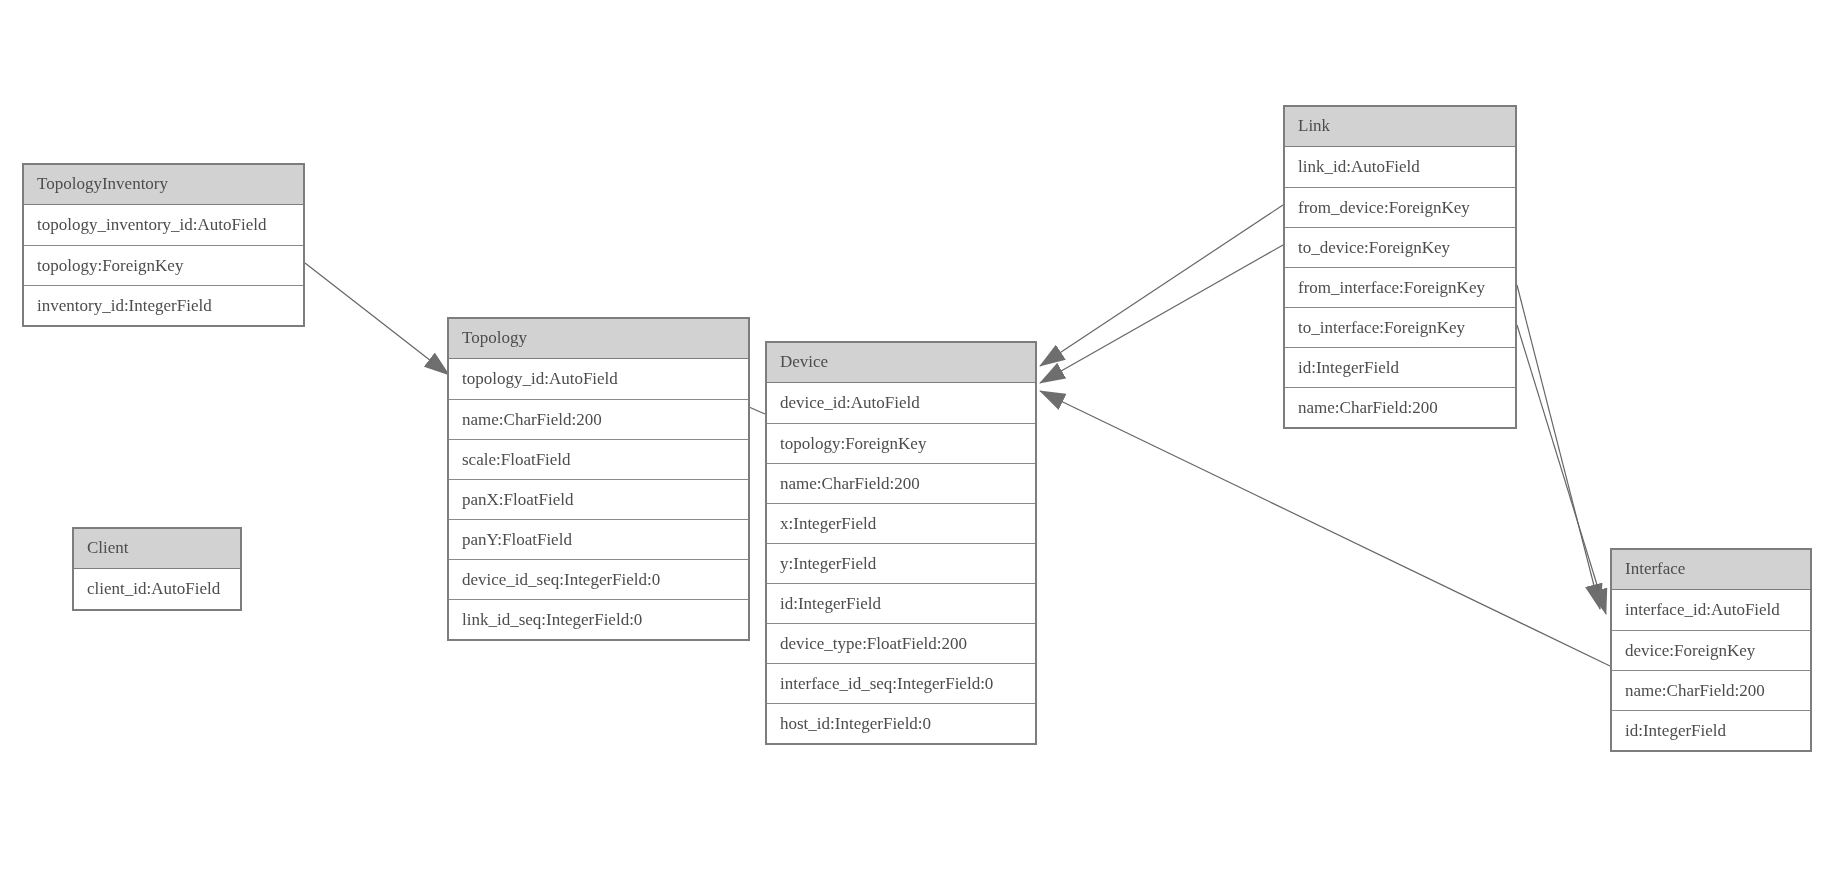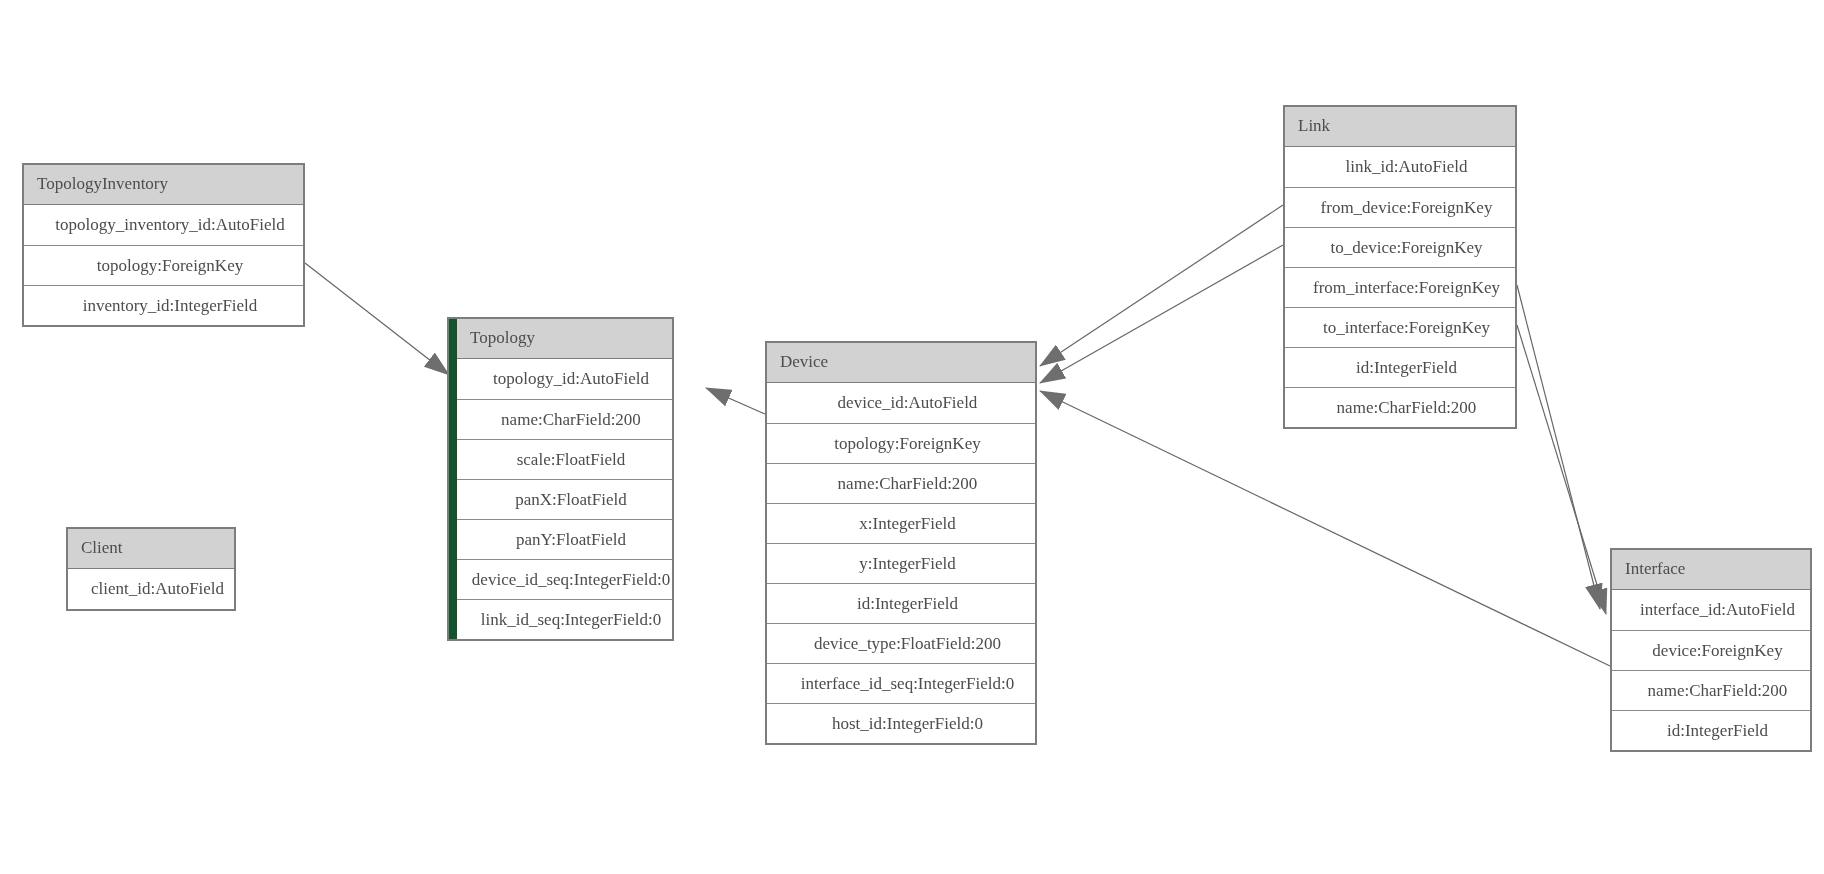--- a/index.html
+++ b/index.html
@@ -16,21 +16,21 @@
   #edge-layer {
     position: absolute;
     left: 0; top: 0;
     width: 1824px; height: 874px;
     z-index: 1;
   }
   .entity-table {
     position: absolute;
     z-index: 2;
     box-sizing: border-box;
-    background: #14532d;
+    background: #701a75;
     border: 2px solid #7d7d7d;
     color: #4d4d4d;
     font-size: 17px;
   }
   .entity-header {
     box-sizing: border-box;
     height: 40px;
     line-height: 38px;
     padding-left: 13px;
     background: #d2d2d2;
@@ -39,21 +39,20 @@
     overflow: hidden;
   }
   .entity-row {
     box-sizing: border-box;
     height: 40px;
     line-height: 39px;
     padding-left: 13px;
     background: #ffffff;
     white-space: nowrap;
     overflow: hidden;
-    text-align: center;
   }
   .entity-row + .entity-row {
     border-top: 1px solid #8a8a8a;
   }
 </style>
 </head>
 <body>
 
 <div id="canvas">
   <svg id="edge-layer" viewBox="0 0 1824 874" xmlns="http://www.w3.org/2000/svg">
@@ -75,34 +74,34 @@
   <div id="tables">
   <div class="entity-table" style="left: 22px; top: 163px; width: 283px;">
     <div class="entity-header">TopologyInventory</div>
     <div class="entity-rows">
           <div class="entity-row">topology_inventory_id:AutoField</div>
           <div class="entity-row">topology:ForeignKey</div>
           <div class="entity-row">inventory_id:IntegerField</div>
         </div>
   </div>
 
-  <div class="entity-table" style="left: 447px; top: 317px; width: 227px; padding-left: 8px;">
+  <div class="entity-table" style="left: 447px; top: 317px; width: 303px;">
     <div class="entity-header">Topology</div>
     <div class="entity-rows">
           <div class="entity-row">topology_id:AutoField</div>
           <div class="entity-row">name:CharField:200</div>
           <div class="entity-row">scale:FloatField</div>
           <div class="entity-row">panX:FloatField</div>
           <div class="entity-row">panY:FloatField</div>
           <div class="entity-row">device_id_seq:IntegerField:0</div>
           <div class="entity-row">link_id_seq:IntegerField:0</div>
         </div>
   </div>
 
-  <div class="entity-table" style="left: 66px; top: 527px; width: 170px;">
+  <div class="entity-table" style="left: 72px; top: 527px; width: 170px;">
     <div class="entity-header">Client</div>
     <div class="entity-rows">
           <div class="entity-row">client_id:AutoField</div>
         </div>
   </div>
 
   <div class="entity-table" style="left: 765px; top: 314px; width: 272px; margin-top: 27px;">
     <div class="entity-header">Device</div>
     <div class="entity-rows">
           <div class="entity-row">device_id:AutoField</div>

